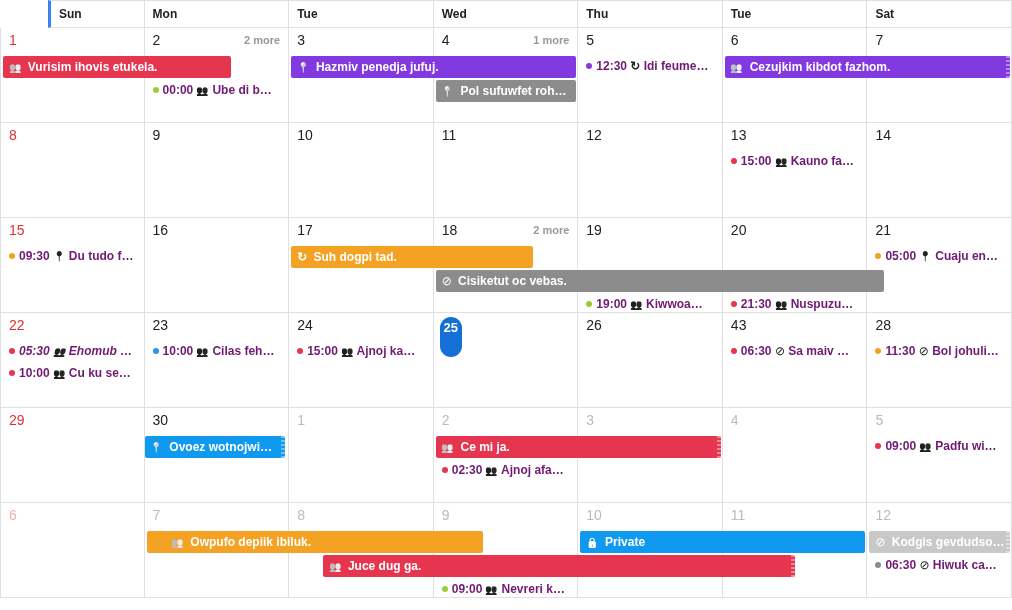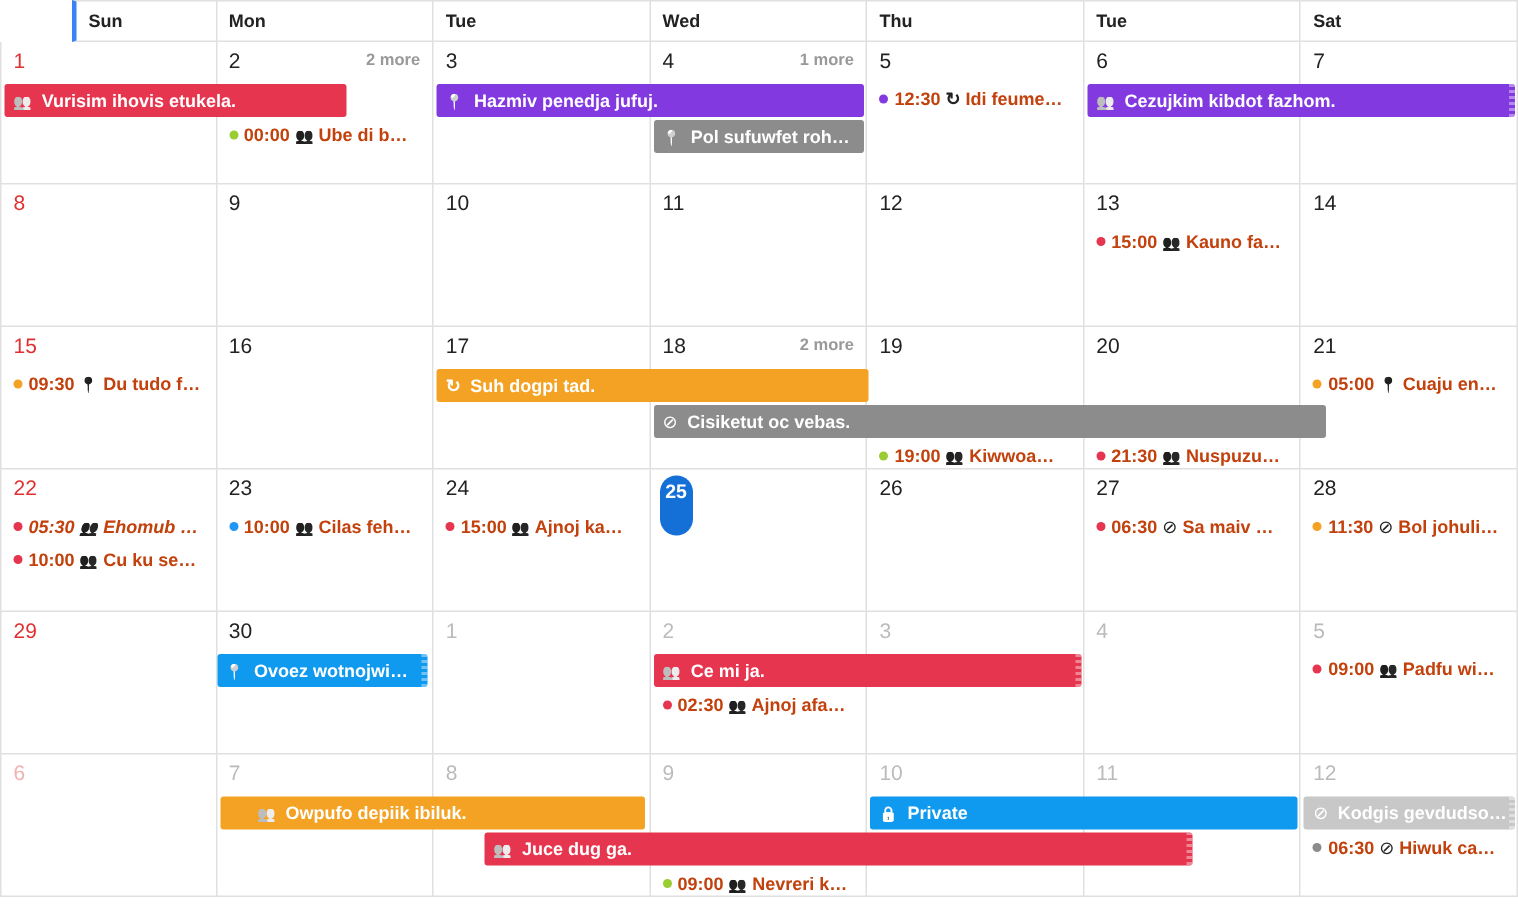--- a/index.html
+++ b/index.html
@@ -62,21 +62,21 @@
     top: 6px;
     right: 8px;
     font-size: 11px;
     color: #999;
     font-weight: 700;
   }
   .evt {
     height: 20px;
     line-height: 20px;
     font-size: 12px;
-    color: #c2410c;
+    color: #701a75;
     padding: 0 8px;
     white-space: nowrap;
     overflow: hidden;
     text-overflow: ellipsis;
     margin-bottom: 2px;
     font-weight: 600;
   }
   .dot {
     display: inline-block;
     width: 6px;
@@ -193,21 +193,21 @@
     </div>
     <div class="day-cell col0 sunday">
       <div class="day-num">15</div>
       <div class="evt" style="position: absolute; top: 28px; left: 0px; right: 0px;"><span class="dot d-orange"></span><span>09:30 </span><span class="icon icon-pin-b"></span><span> Du tudo f…</span></div>
     </div>
     <div class="day-cell col1">
       <div class="day-num">16</div>
     </div>
     <div class="day-cell col2" style="overflow: visible;">
       <div class="day-num">17</div>
-      <div class="overlay c-orange" style="left: 2px; top: 28px; width: 288px; z-index: 5;"><span class="icon icon-loop"></span><span> Suh dogpi tad.</span></div>
+      <div class="overlay c-orange" style="left: 2px; top: 28px; width: 242px; z-index: 5;"><span class="icon icon-loop"></span><span> Suh dogpi tad.</span></div>
     </div>
     <div class="day-cell col3" style="overflow: visible;">
       <div class="day-num">18</div>
       <div class="more">2 more</div>
       <div class="overlay c-gray" style="left: 2px; top: 52px; width: 448px; z-index: 5;"><span class="icon icon-ban"></span><span> Cisiketut oc vebas.</span></div>
     </div>
     <div class="day-cell col4">
       <div class="day-num">19</div>
       <div class="evt" style="position: absolute; top: 76px; left: 0px; right: 0px;"><span class="dot d-green"></span><span>19:00 </span><span class="icon icon-people-b"></span><span> Kiwwoa…</span></div>
     </div>
@@ -232,21 +232,21 @@
       <div class="day-num">24</div>
       <div class="evt" style="position: absolute; top: 28px; left: 0px; right: 0px;"><span class="dot d-red"></span><span>15:00 </span><span class="icon icon-people-b"></span><span> Ajnoj ka…</span></div>
     </div>
     <div class="day-cell col3 today">
       <div class="day-num">25</div>
     </div>
     <div class="day-cell col4">
       <div class="day-num">26</div>
     </div>
     <div class="day-cell col5">
-      <div class="day-num">27</div>
+      <div class="day-num">43</div>
       <div class="evt" style="position: absolute; top: 28px; left: 0px; right: 0px;"><span class="dot d-red"></span><span>06:30 </span><span class="icon icon-ban-b"></span><span> Sa maiv …</span></div>
     </div>
     <div class="day-cell col6">
       <div class="day-num">28</div>
       <div class="evt" style="position: absolute; top: 28px; left: 0px; right: 0px;"><span class="dot d-orange"></span><span>11:30 </span><span class="icon icon-ban-b"></span><span> Bol johuli…</span></div>
     </div>
     <div class="day-cell col0 sunday">
       <div class="day-num">29</div>
     </div>
     <div class="day-cell col1" style="overflow: visible;">
@@ -269,21 +269,21 @@
     </div>
     <div class="day-cell col6 faded">
       <div class="day-num">5</div>
       <div class="evt" style="position: absolute; top: 28px; left: 0px; right: 0px;"><span class="dot d-red"></span><span>09:00 </span><span class="icon icon-people-b"></span><span> Padfu wi…</span></div>
     </div>
     <div class="day-cell col0 sunday faded">
       <div class="day-num">6</div>
     </div>
     <div class="day-cell col1 faded" style="overflow: visible;">
       <div class="day-num">7</div>
-      <div class="overlay c-orange" style="left: 2px; top: 28px; width: 283px; z-index: 5; padding-left: 25px;"><span class="icon icon-people"></span><span> Owpufo depiik ibiluk.</span></div>
+      <div class="overlay c-orange" style="left: 2px; top: 28px; width: 336px; z-index: 5; padding-left: 25px;"><span class="icon icon-people"></span><span> Owpufo depiik ibiluk.</span></div>
     </div>
     <div class="day-cell col2 faded" style="overflow: visible;">
       <div class="day-num">8</div>
       <div class="overlay c-red strip-r" style="left: 2px; top: 52px; width: 472px; z-index: 5; margin-left: 32px;"><span class="icon icon-people"></span><span> Juce dug ga.</span></div>
     </div>
     <div class="day-cell col3 faded">
       <div class="day-num">9</div>
       <div class="evt" style="position: absolute; top: 76px; left: 0px; right: 0px;"><span class="dot d-green"></span><span>09:00 </span><span class="icon icon-people-b"></span><span> Nevreri k…</span></div>
     </div>
     <div class="day-cell col4 faded" style="overflow: visible;">

